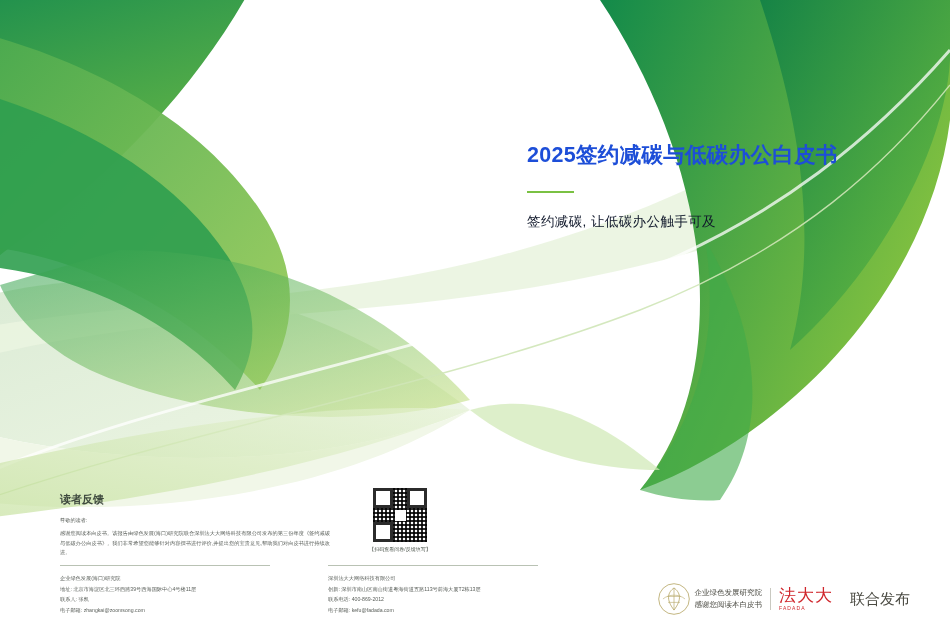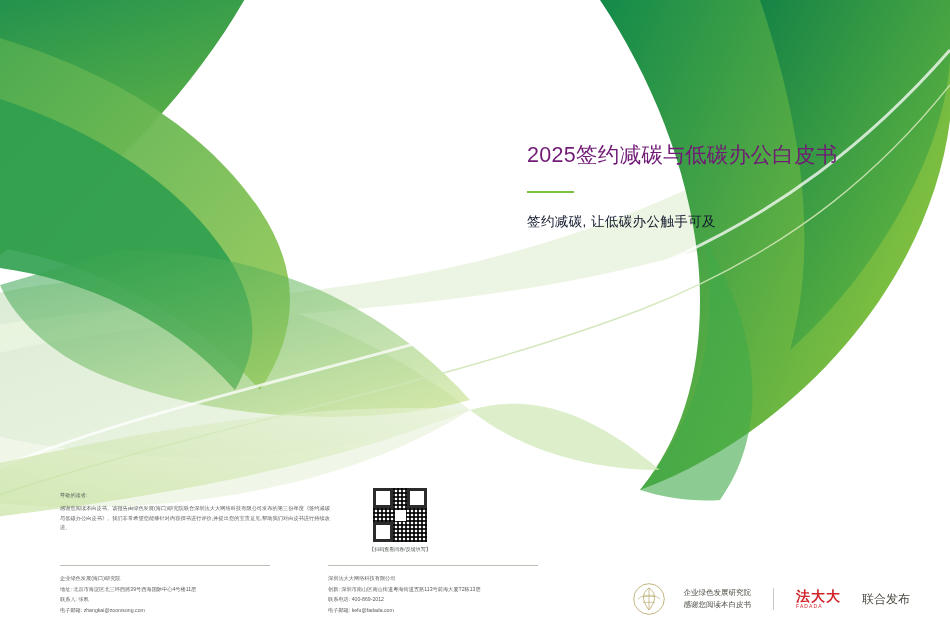--- a/index.html
+++ b/index.html
@@ -25,22 +25,22 @@
   }
   
   .title-block {
     position: absolute;
     left: 527px;
     top: 140px;
     width: 330px;
   }
   .main-title {
     font-size: 21.5px;
-    font-weight: normal;
-    color: #701a75;
+    font-weight: bold;
+    color: #1d4ed8;
     line-height: 1.45;
     letter-spacing: 0.3px;
     margin: 0;
   }
   .title-rule {
     width: 47px;
     height: 2px;
     background: #7ac143;
     margin: 20px 0 20px 0;
   }
@@ -145,21 +145,21 @@
     color: #4b544b;
     white-space: nowrap;
   }
   
   .footer-logos {
     position: absolute;
     right: 40px;
     bottom: 28px;
     display: flex;
     align-items: center;
-    gap: 18px;
+    gap: 4px;
   }
   .org-mark {
     width: 34px; height: 34px;
     position: relative;
     flex: 0 0 auto;
   }
   .org-names {
     line-height: 1.55;
   }
   .org-name {
@@ -170,37 +170,37 @@
   .vsep {
     width: 1px;
     height: 22px;
     background: #c9c9c1;
     margin: 0 4px;
   }
   .fadada {
     line-height: 1.15;
   }
   .fadada-cn {
-    font-size: 14px;
-    font-weight: bold;
+    font-size: 17px;
+    font-weight: normal;
     color: #d0262c;
     letter-spacing: 1px;
     white-space: nowrap;
   }
   .fadada-en {
     font-size: 5px;
     color: #d0262c;
     letter-spacing: 1.1px;
     white-space: nowrap;
   }
   .joint-publish {
-    font-size: 12px;
+    font-size: 15px;
     color: #4a4a42;
     white-space: nowrap;
-    margin-left: 3px;
+    margin-left: 13px;
   }
 </style>
 </head>
 <body>
 
 <div class="page">
 
   <svg class="art" viewBox="0 0 950 644" preserveAspectRatio="none" xmlns="http://www.w3.org/2000/svg">
     <defs>
       <linearGradient id="g1" x1="0" y1="0" x2="1" y2="1">
@@ -262,20 +262,21 @@
     <path d="M470 410 C 540 390 600 420 660 470 C 590 470 520 450 470 410 Z" fill="#cfe8b4" opacity="0.7"></path>
   </svg>
 
   <div class="title-block">
     <h1 class="main-title">2025签约减碳与低碳办公白皮书</h1>
     <div class="title-rule"></div>
     <p class="subtitle">签约减碳, 让低碳办公触手可及</p>
   </div>
 
   <div class="feedback">
+    <div class="feedback-heading">读者反馈</div>
     <p class="feedback-salutation">尊敬的读者:</p>
     <p class="feedback-body">感谢您阅读本白皮书。该报告由绿色发展(海口)研究院联合深圳法大大网络科技有限公司发布的第三份年度《签约减碳与低碳办公白皮书》。我们非常希望您能够针对内容撰书进行评价,并提出您的宝贵意见,帮助我们对白皮书进行持续改进。</p>
   </div>
 
   <div class="qr-wrap">
     <div class="qr-code">
       <span class="qr-inner-bl"></span>
       <span class="qr-center"></span>
     </div>
     <div class="qr-caption">【扫码查看问卷/反馈填写】</div>

